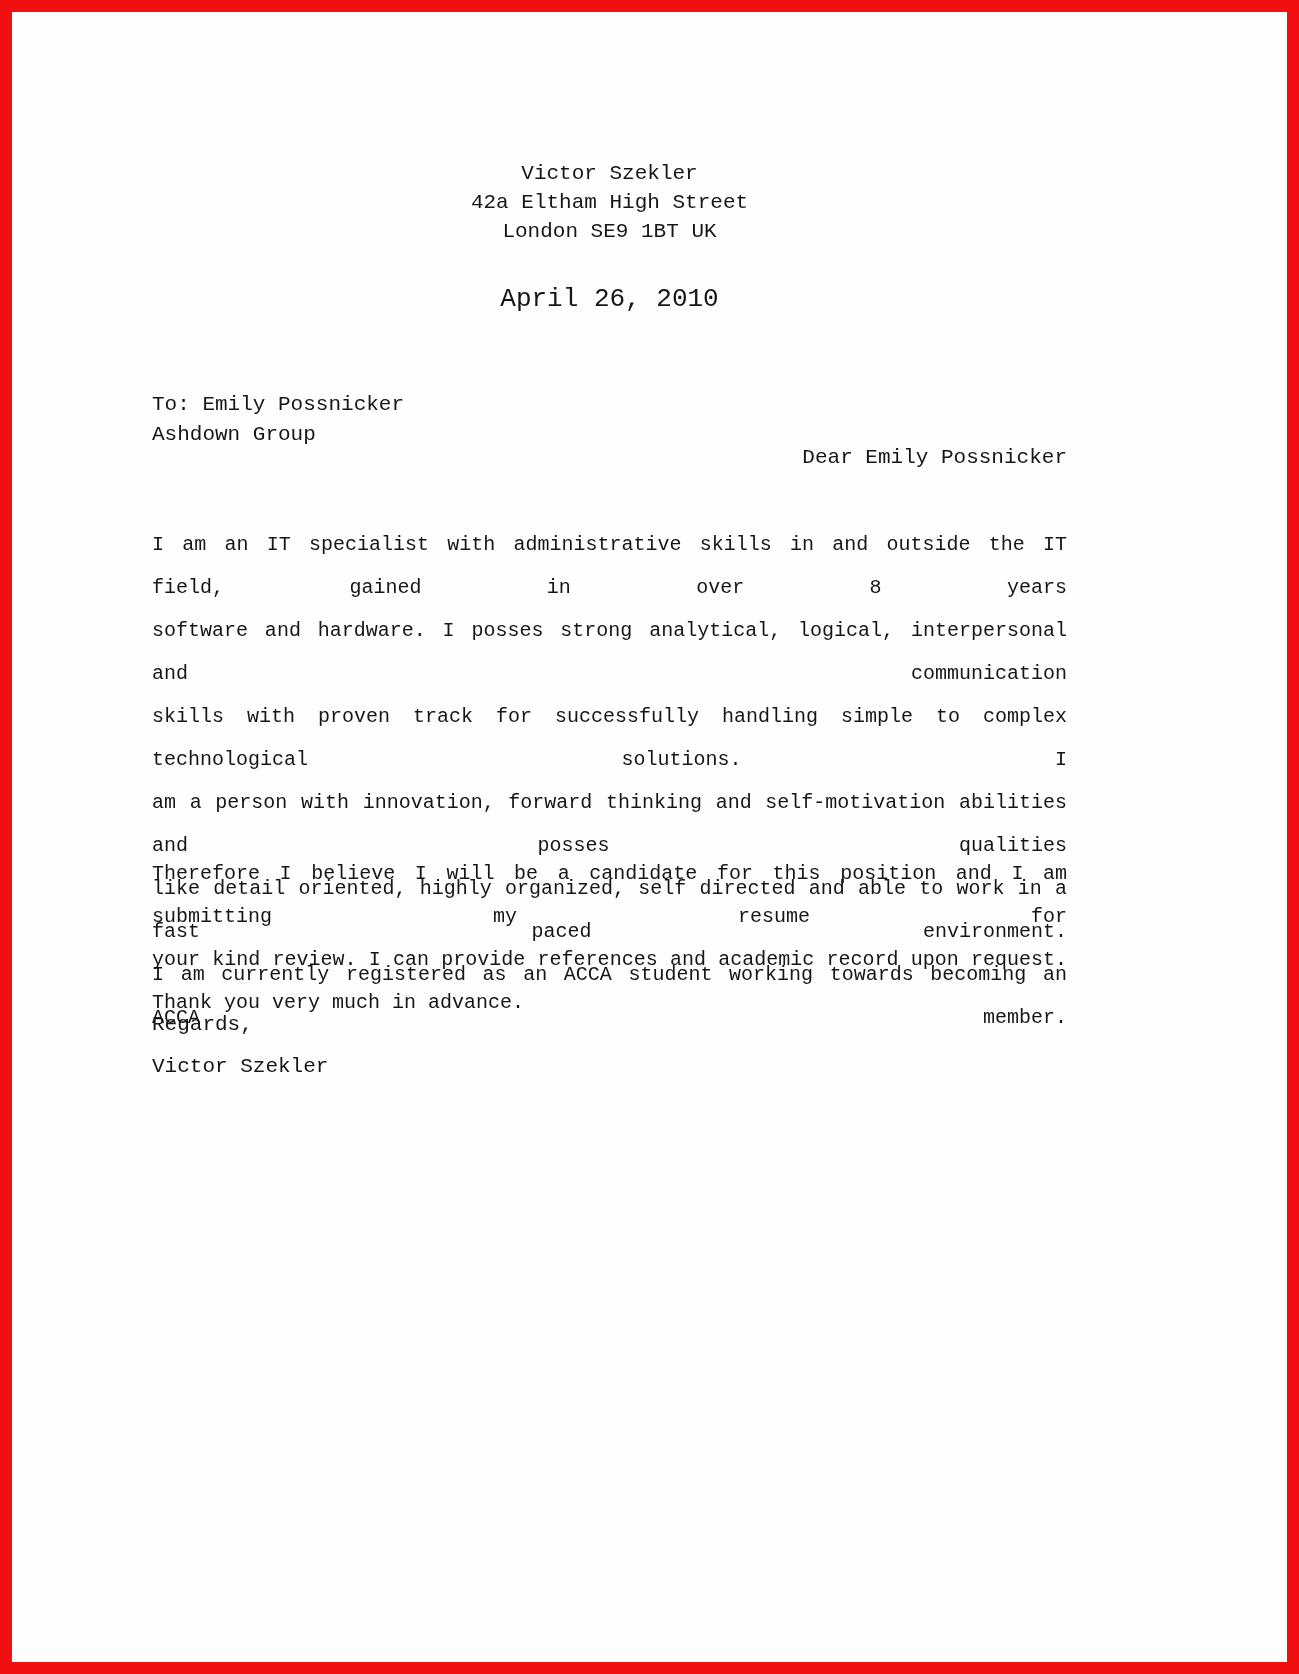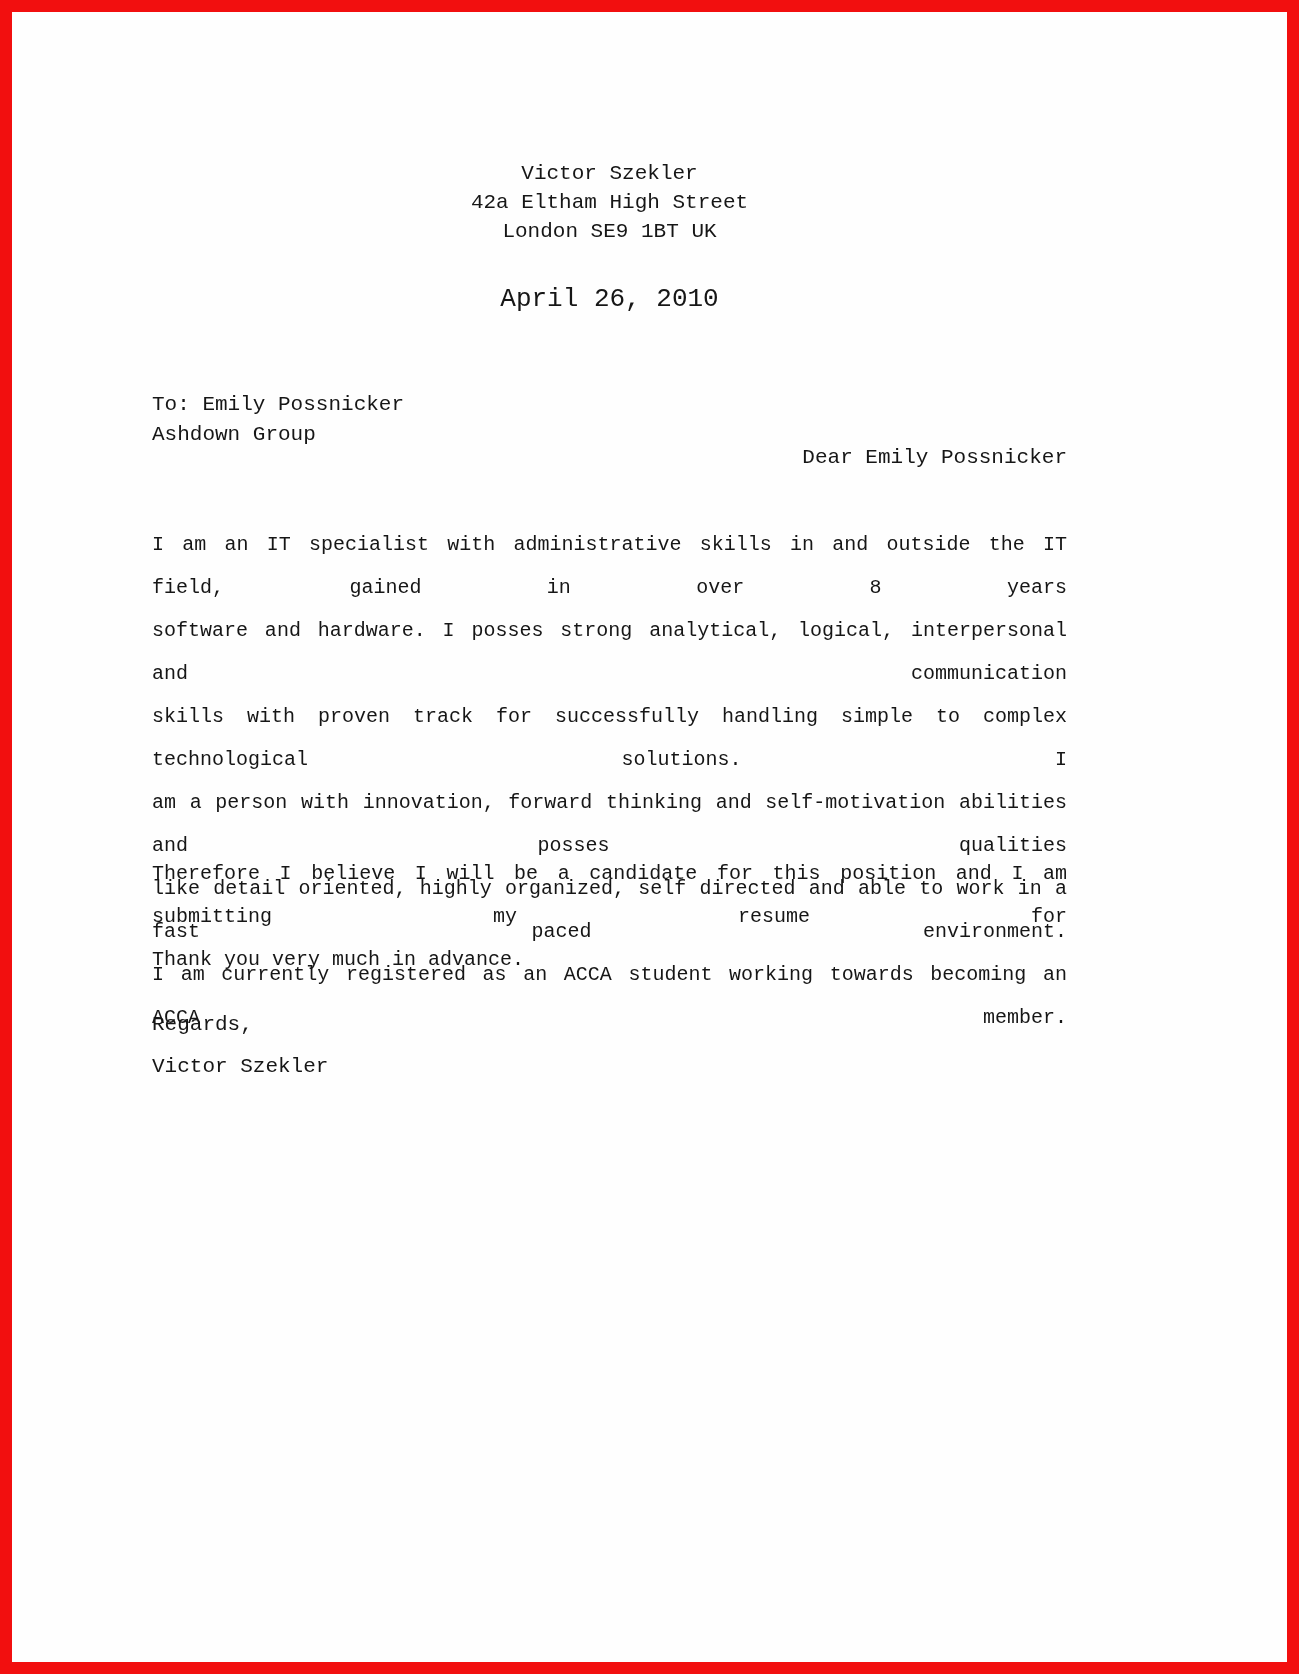--- a/index.html
+++ b/index.html
@@ -97,20 +97,21 @@
       <div class="jline">I am an IT specialist with administrative skills in and outside the IT field, gained in over 8 years</div>
       <div class="jline">software and hardware. I posses strong analytical, logical, interpersonal and communication</div>
       <div class="jline">skills with proven track for successfully handling simple to complex technological solutions. I</div>
       <div class="jline">am a person with innovation, forward thinking and self-motivation abilities and posses qualities</div>
       <div class="jline">like detail oriented, highly organized, self directed and able to work in a fast paced environment.</div>
       <div class="jline">I am currently registered as an ACCA student working towards becoming an ACCA member.</div>
     </div>
 
     <div class="block para para-2">
       <div class="jline">Therefore I believe I will be a candidate for this position and I am submitting my resume for</div>
+      <div class="jline">your kind review. I can provide references and academic record upon request.</div>
       <div class="nline">Thank you very much in advance.</div>
     </div>
 
     <div class="block closing-block">
       <div>Regards,</div>
       <div>Victor Szekler</div>
     </div>
 
   </div>
 </div>

